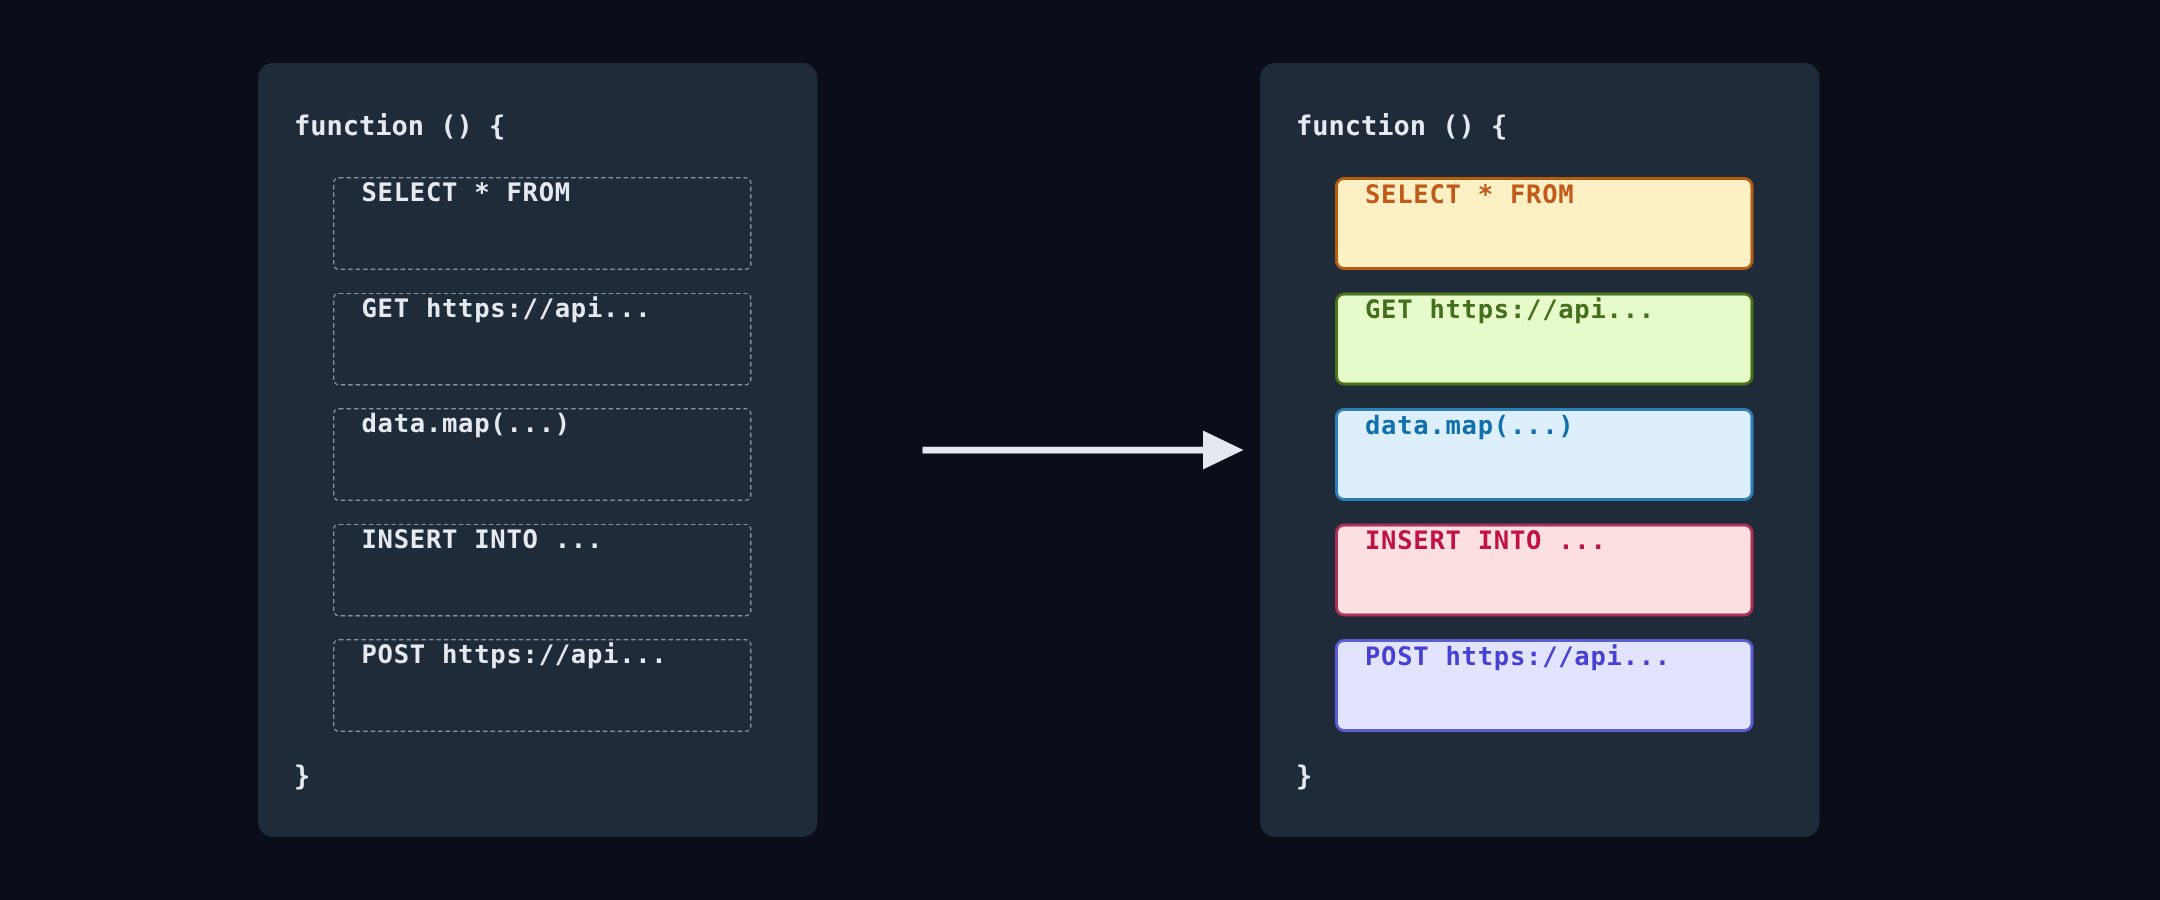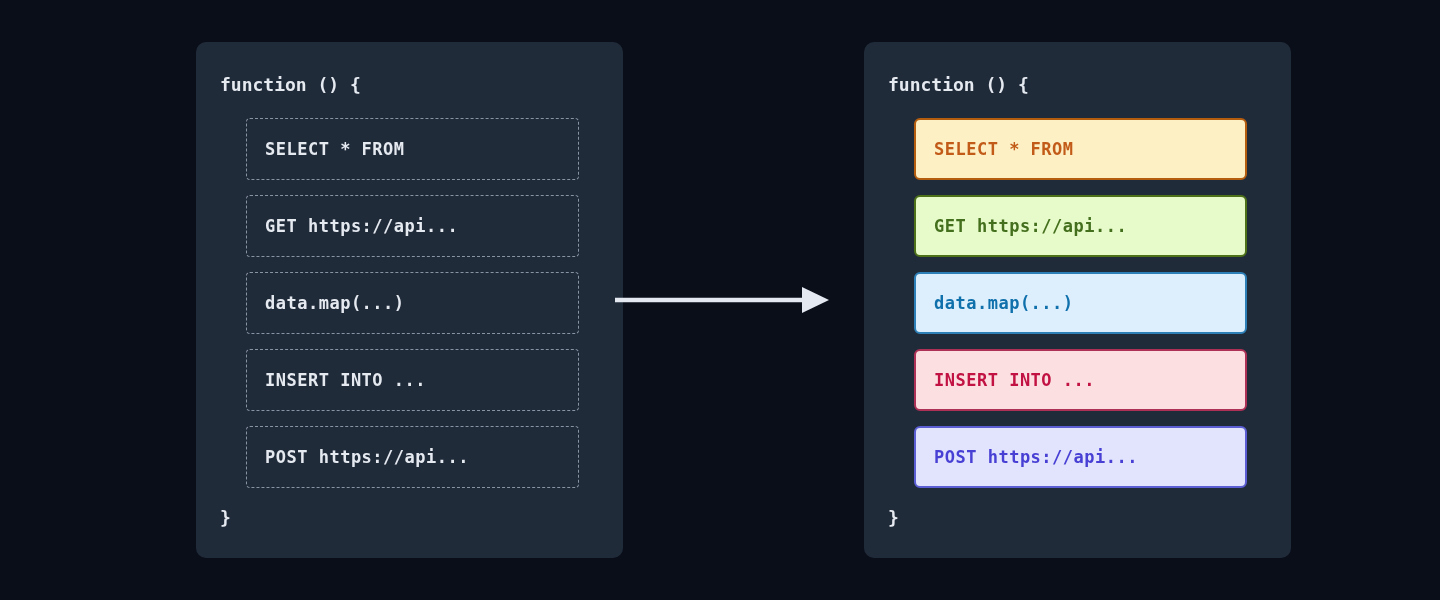--- a/index.html
+++ b/index.html
@@ -7,44 +7,43 @@
   body {
     width: 1440px; height: 600px;
     background: #0a0e19;
     position: relative;
     font-family: "DejaVu Sans Mono", "Liberation Mono", monospace;
     overflow: hidden;
   }
   .panel {
     position: absolute;
     top: 42px;
-    width: 427px; height: 516px;
+    width: 373px; height: 516px;
     background: #202b3a;
     border-radius: 10px;
     padding: 30px 44px 16px 24px;
-    margin-left: 24px;
   }
   .panel-left  { left: 172px; }
   .panel-right { left: 840px; }
   .fn-header {
     color: #e5e9f0;
     font-size: 18px;
     font-weight: bold;
     line-height: 26px;
     white-space: pre;
   }
   .items {
     margin-left: 26px;
     margin-top: 20px;
   }
   .snippet {
     height: 62px;
     margin-bottom: 15px;
     display: flex;
-    align-items: center;
+    align-items: flex-start;
     padding-left: 18px;
     font-size: 17px;
     font-weight: bold;
     letter-spacing: 0.5px;
     white-space: pre;
   }
   .snippet-dashed {
     border: 1.5px dashed #8893a4;
     border-radius: 4px;
     color: #e5e9f0;

